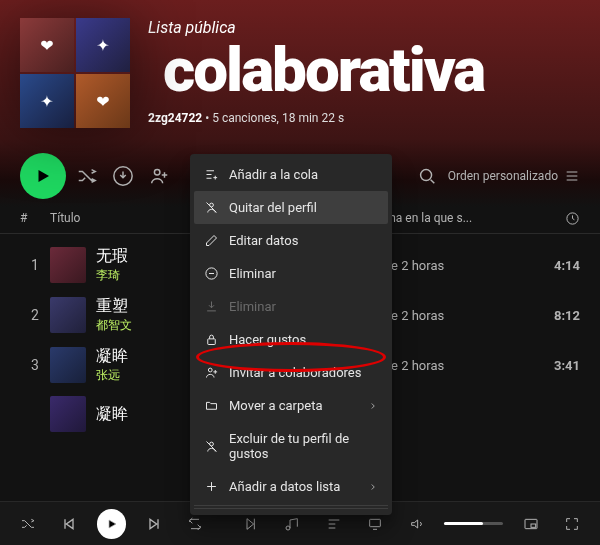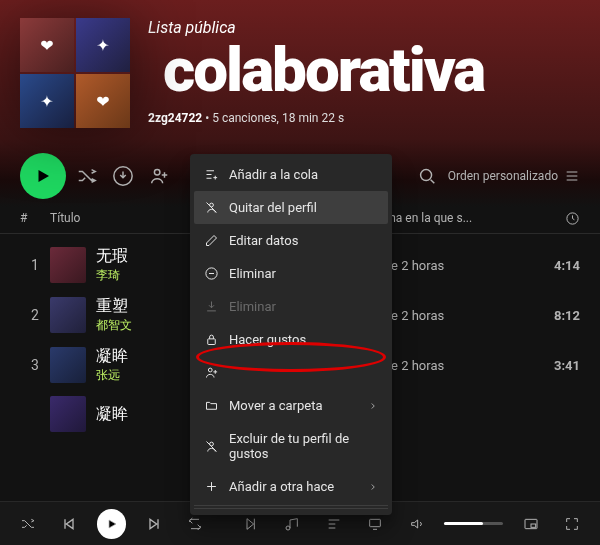--- a/index.html
+++ b/index.html
@@ -209,20 +209,21 @@
         <rect x="6" y="11" width="12" height="9" rx="1"></rect>
         <path d="M9 11V8a3 3 0 016 0v3"></path>
       </svg>
       <span>Hacer gustos</span>
     </div>
     <div class="mi">
       <svg viewBox="0 0 24 24">
         <circle cx="10" cy="8" r="3"></circle>
         <path d="M4 20c0-3 3-5 6-5s6 2 6 5M18 8v6m-3-3h6"></path>
       </svg>
+      <span>Invitar a colaboradores</span>
     </div>
     <div class="mi">
       <svg viewBox="0 0 24 24">
         <path d="M4 7h5l2 2h9v9H4z"></path>
       </svg>
       <span>Mover a carpeta</span>
       <svg class="chev" viewBox="0 0 24 24">
         <path d="M9 6l6 6-6 6"></path>
       </svg>
     </div>
@@ -230,21 +231,21 @@
       <svg viewBox="0 0 24 24">
         <circle cx="12" cy="8" r="3"></circle>
         <path d="M6 20c0-3 3-5 6-5s6 2 6 5M4 4l16 16"></path>
       </svg>
       <span>Excluir de tu perfil de gustos</span>
     </div>
     <div class="mi">
       <svg viewBox="0 0 24 24">
         <path d="M12 5v14M5 12h14"></path>
       </svg>
-      <span>Añadir a otra hace</span>
+      <span>Añadir a datos lista</span>
       <svg class="chev" viewBox="0 0 24 24">
         <path d="M9 6l6 6-6 6"></path>
       </svg>
     </div>
     <div class="sep"></div>
     <div class="sep"></div>
   </div>
 <div class="highlight"></div>
 
 <div class="player">

